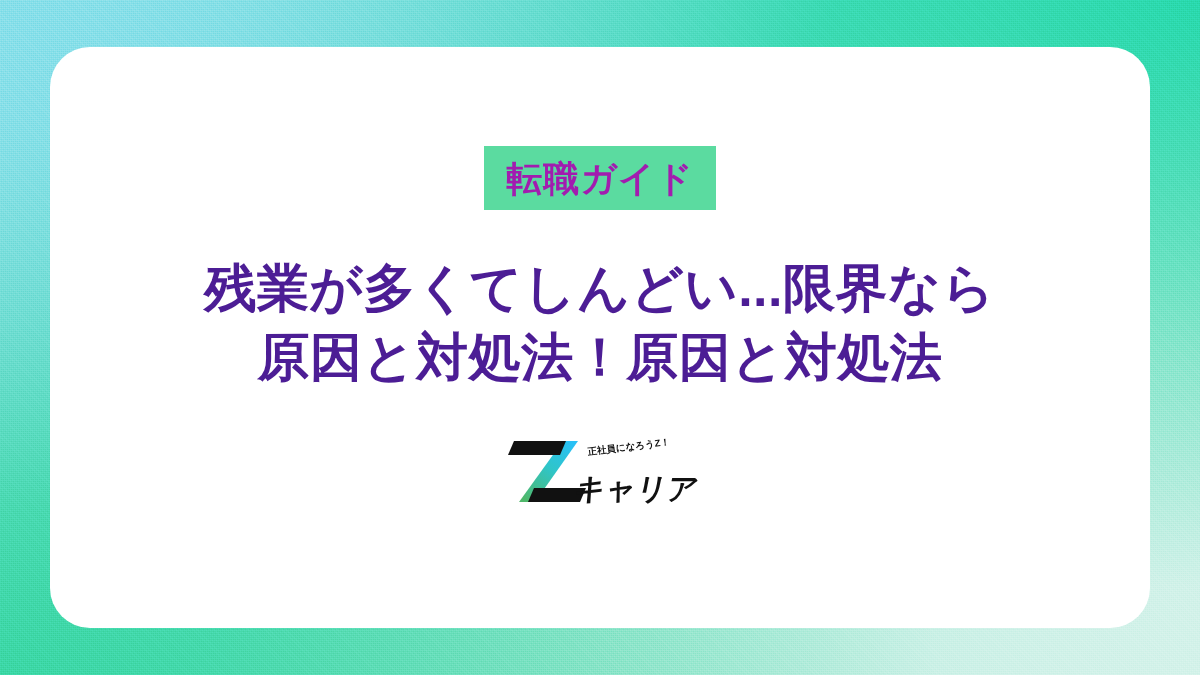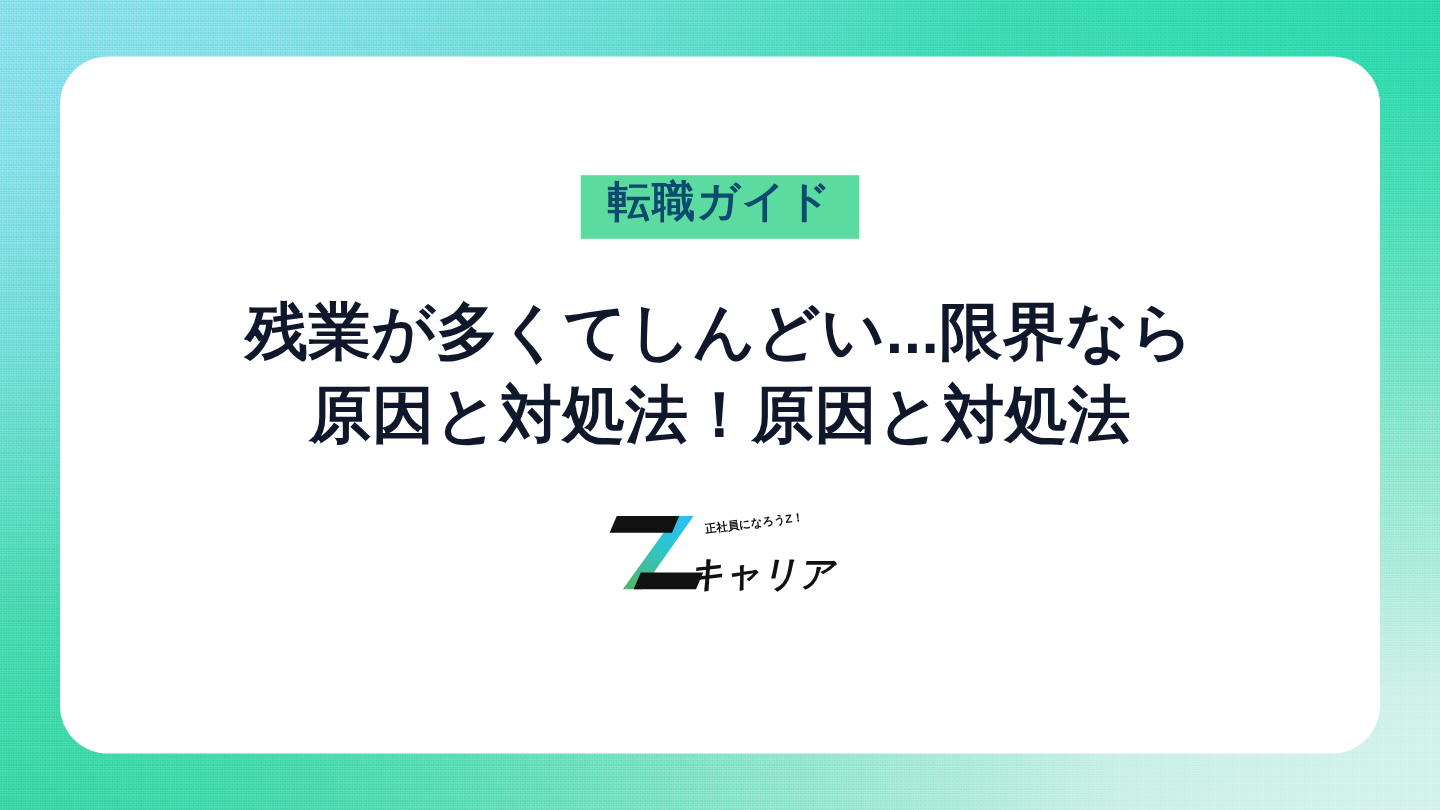--- a/index.html
+++ b/index.html
@@ -53,34 +53,34 @@
     border-radius: 40px;
     display: flex;
     flex-direction: column;
     align-items: center;
   }
 
   
   .badge {
     margin-top: 99px;
     background: #5bdba0;
-    color: #0c4a6e;
+    color: #a21caf;
     font-size: 36px;
     font-weight: 700;
     line-height: 1;
     letter-spacing: 1px;
-    padding: 4px 22px 13px 22px;
+    padding: 15px 22px 13px 22px;
     white-space: nowrap;
   }
 
   
   .title {
     margin-top: 44px;
     text-align: center;
-    color: #0f172a;
+    color: #4c1d95;
     font-size: 52px;
     font-weight: 700;
     line-height: 1.32;
     letter-spacing: 0.5px;
     white-space: nowrap;
   }
   .title-line { display: block; }
 
   
   .logo {

